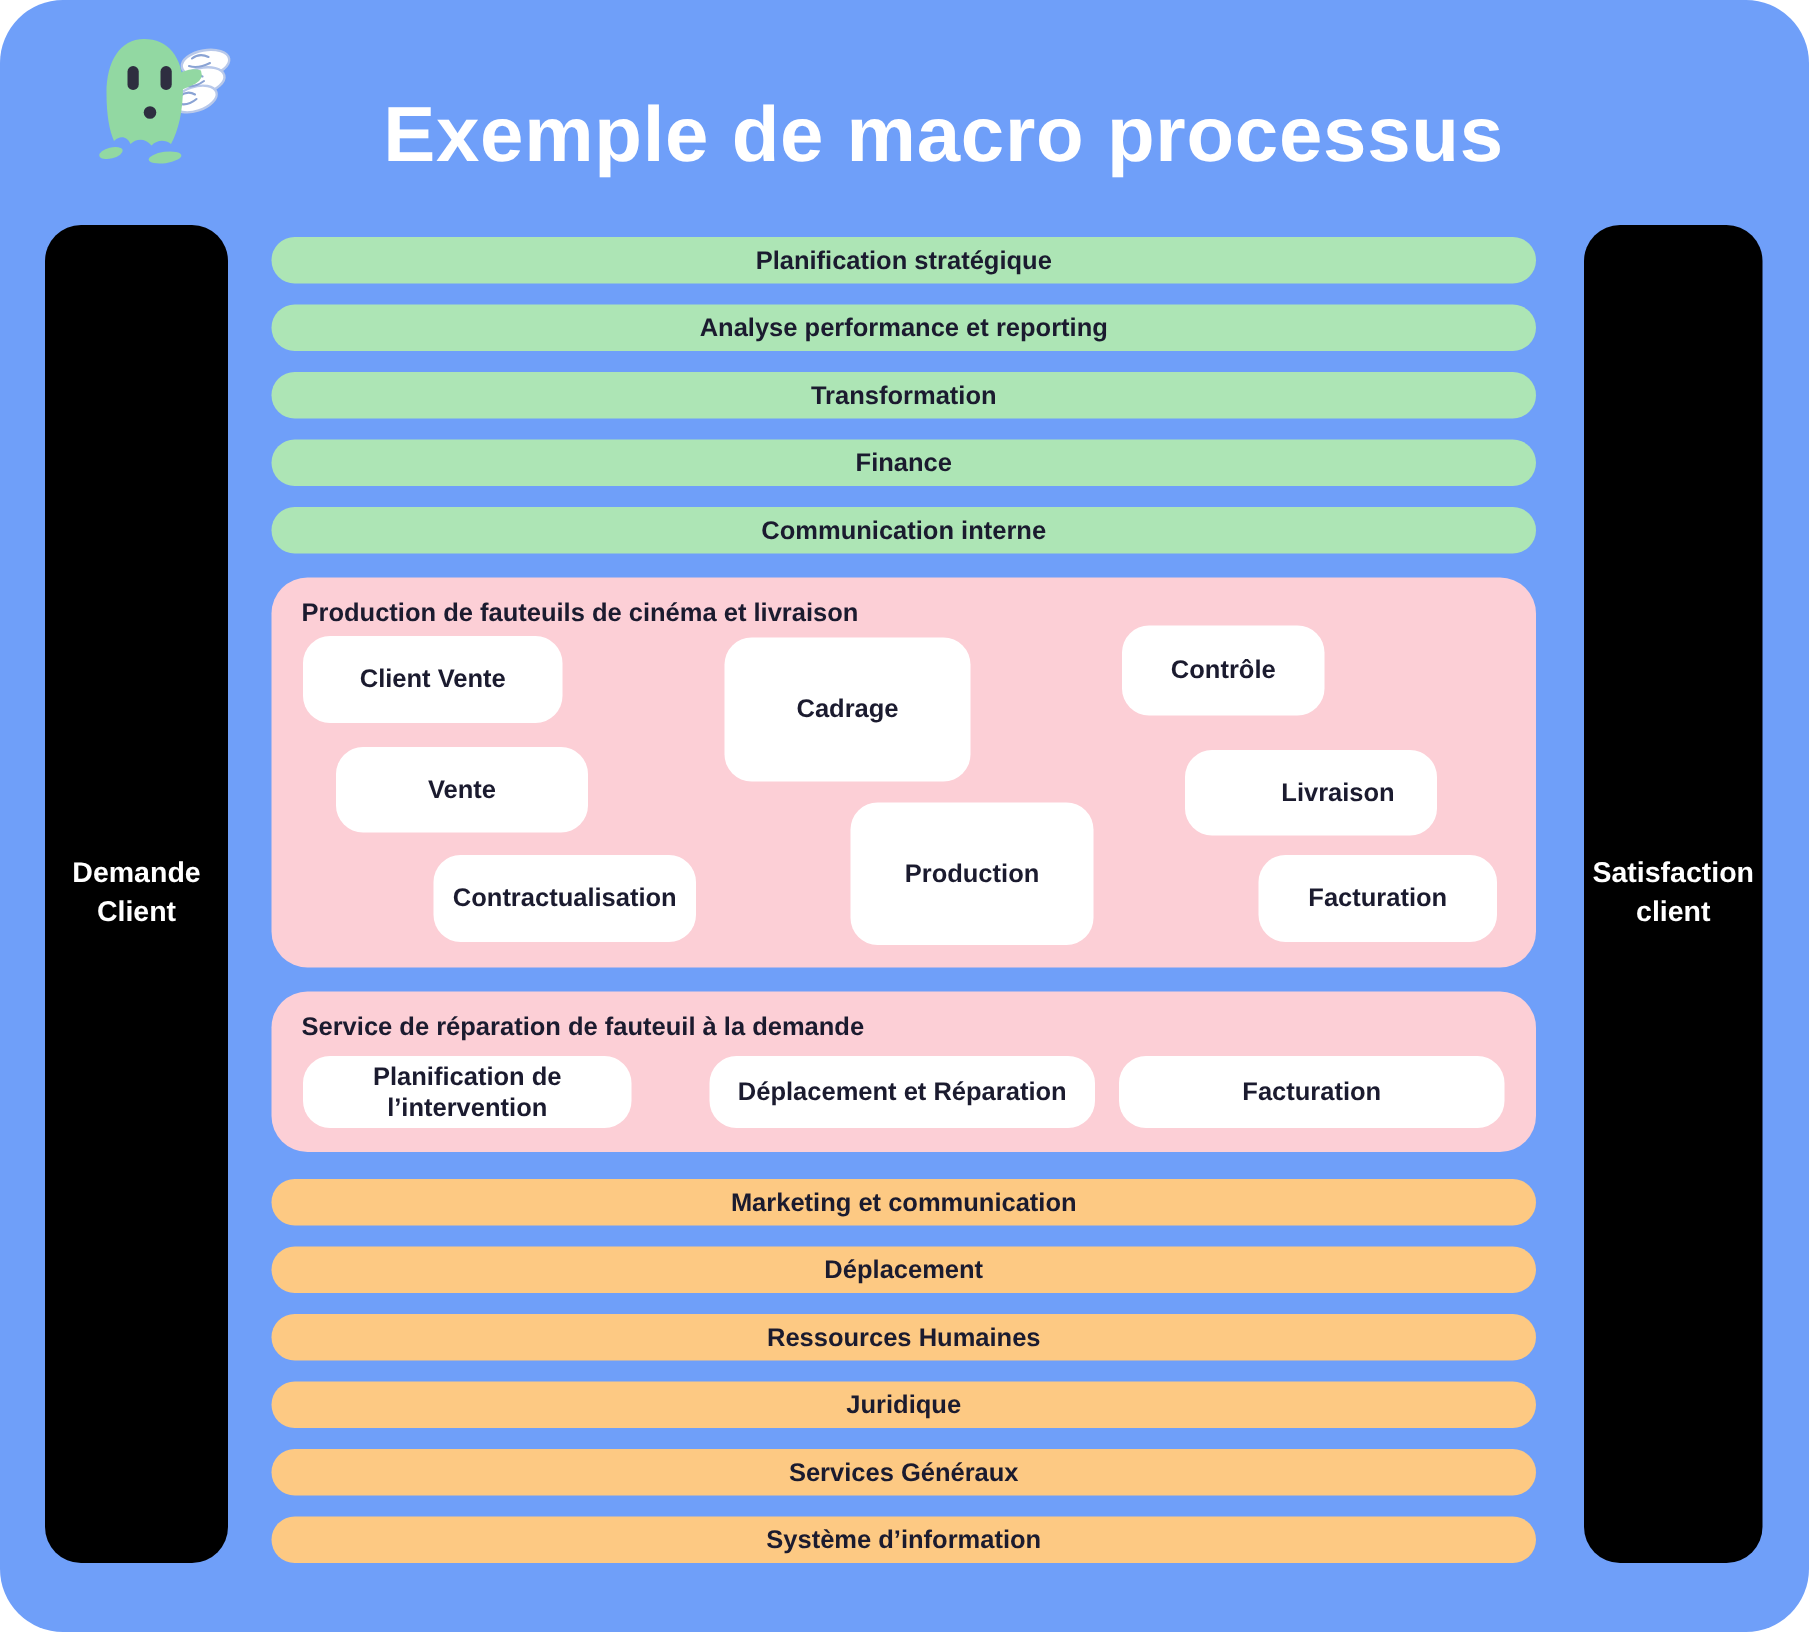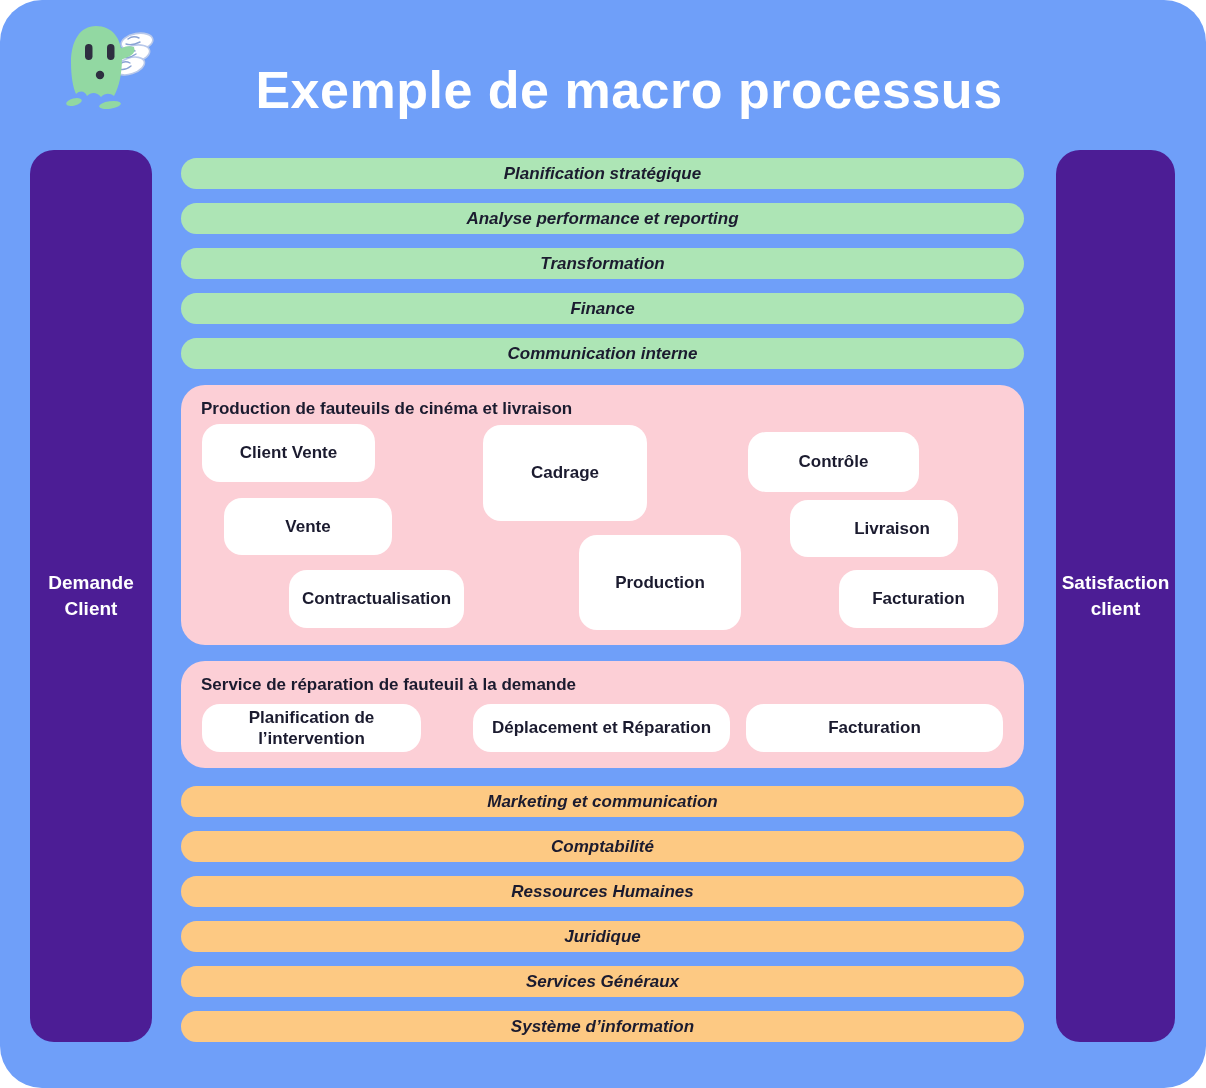--- a/index.html
+++ b/index.html
@@ -13,33 +13,33 @@
   .page-title {
     position:absolute; top:60px; left:0; right:0;
     padding-left:52px; text-align:center;
     font-size:52px; font-weight:800; color:#ffffff; letter-spacing:0.5px;
   }
 
   .mascot { position:absolute; left:58px; top:16px; }
 
   .rail {
     position:absolute; top:150px; height:892px; width:122px;
-    background:#4c1d95; border-radius:24px;
+    background:#000000; border-radius:24px;
     display:flex; flex-direction:column; align-items:center; justify-content:center;
     color:#ffffff; font-weight:700; font-size:19px; line-height:1.35; text-align:left;
   }
   .rail-left  { left:30px; }
   .rail-right { left:1056px; width:119px; }
 
   .mid { position:absolute; left:181px; width:843px; }
 
   .pill {
     height:31px; border-radius:16px; margin-bottom:14px;
     display:flex; align-items:center; justify-content:center;
-    font-weight:700; font-size:17px; color:#1B1B2F;font-style:italic;
+    font-weight:700; font-size:17px; color:#1B1B2F;
   }
   .pill:last-child { margin-bottom:0; }
   .pill-green  { background:#ADE5B5; }
   .pill-orange { background:#FDC983; }
 
   .mgmt-stack    { top:158px; }
   .support-stack { top:786px; }
 
   .process-block {
     position:absolute; left:181px; width:843px;
@@ -54,25 +54,25 @@
   }
 
   .step {
     position:absolute; background:#ffffff; border-radius:18px;
     display:flex; align-items:center; justify-content:center; text-align:center;
     font-weight:700; font-size:17px; color:#1B1B2F; line-height:1.25; padding:0 8px;
   }
   
   .s-avant    { left:21px;  top:39px;  width:173px; height:58px; }
   .s-cadrage  { left:302px; top:40px;  width:164px; height:96px; }
-  .s-controle { left:567px; top:47px;  width:171px; height:60px; }
+  .s-controle { left:567px; top:32px;  width:135px; height:60px; }
   .s-vente    { left:43px;  top:113px; width:168px; height:57px; }
   .s-livr     { left:609px; top:115px; width:168px; height:57px;padding-left:44px; }
   .s-contrac  { left:108px; top:185px; width:175px; height:58px; }
-  .s-prod     { left:386px; top:150px; width:162px; height:95px;margin-left:12px; }
+  .s-prod     { left:386px; top:150px; width:162px; height:95px; }
   .s-factu    { left:658px; top:185px; width:159px; height:58px; }
   
   .s-plan     { left:21px;  top:43px;  width:219px; height:48px; }
   .s-deplace  { left:292px; top:43px;  width:257px; height:48px;text-align:center; }
   .s-factu2   { left:565px; top:43px;  width:257px; height:48px; }
 </style>
 </head>
 <body>
 
 <div class="canvas">
@@ -139,20 +139,20 @@
 
   <div class="process-block block-service">
     <div class="block-title">Service de réparation de fauteuil à la demande</div>
     <div class="step s-plan">Planification de l’intervention</div>
     <div class="step s-deplace">Déplacement et Réparation</div>
     <div class="step s-factu2">Facturation</div>
   </div>
 
   <div class="mid support-stack">
     <div class="pill pill-orange">Marketing et communication</div>
-    <div class="pill pill-orange">Comptabilité</div>
+    <div class="pill pill-orange">Déplacement</div>
     <div class="pill pill-orange">Ressources Humaines</div>
     <div class="pill pill-orange">Juridique</div>
     <div class="pill pill-orange">Services Généraux</div>
     <div class="pill pill-orange">Système d’information</div>
   </div>
 
 </div>
 
 </body></html>

